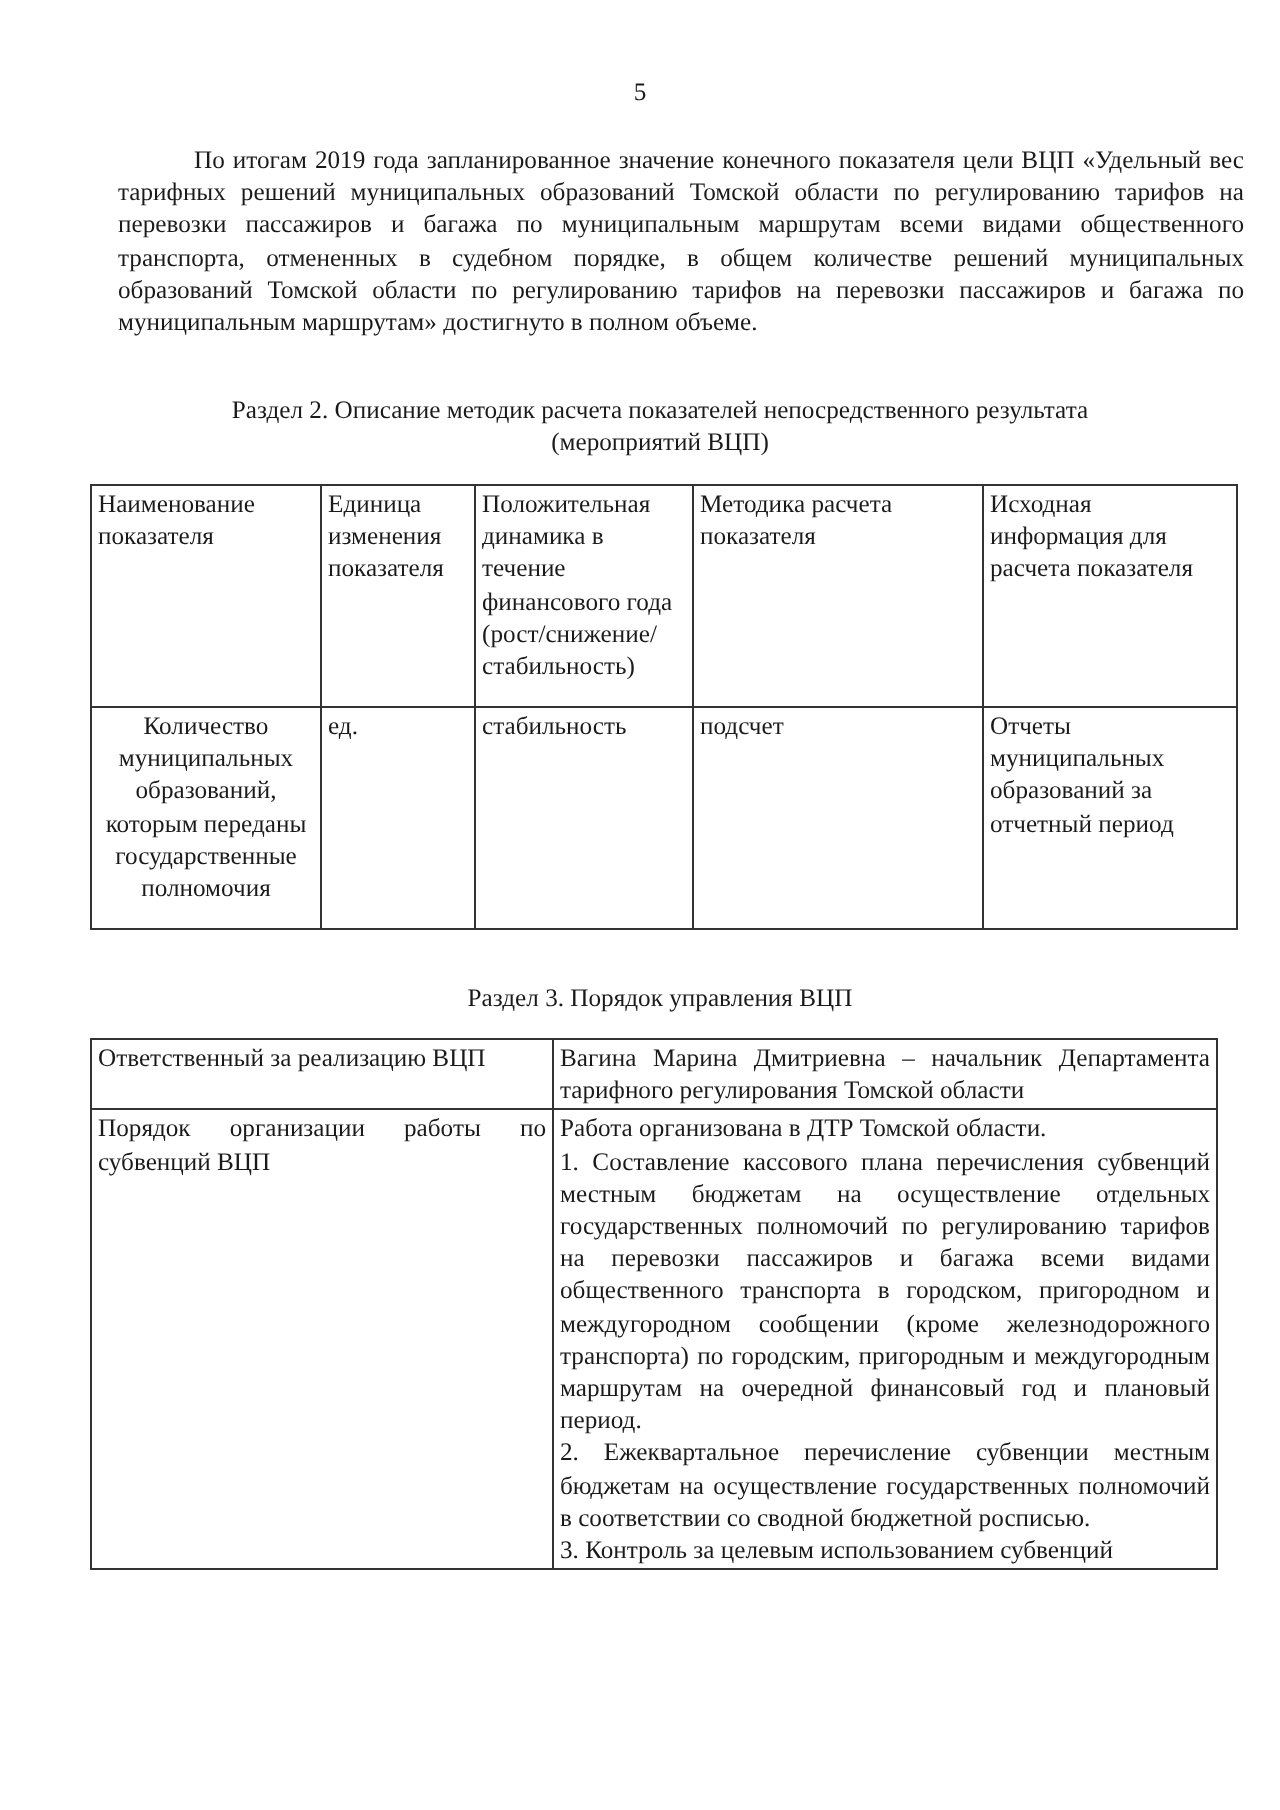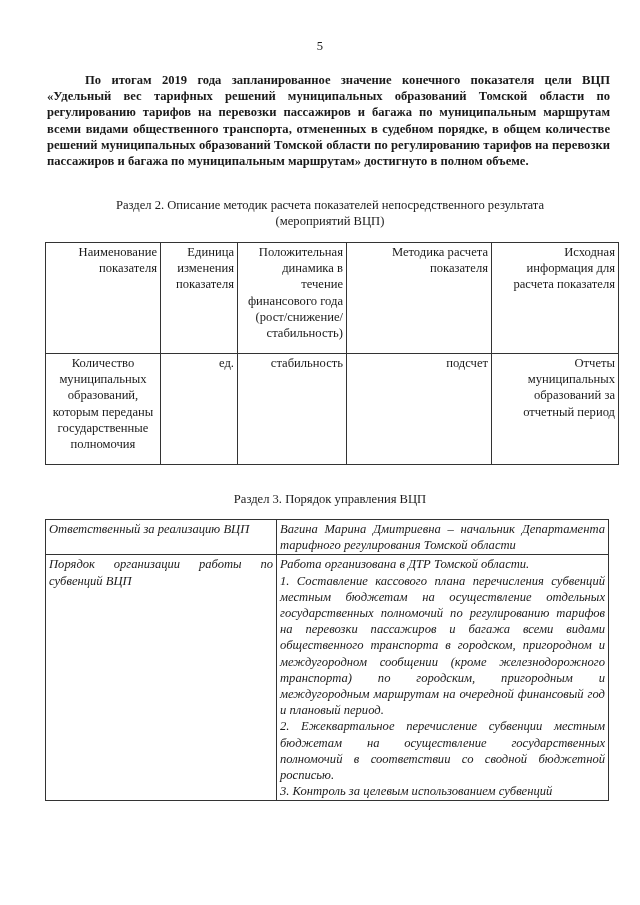--- a/index.html
+++ b/index.html
@@ -3,35 +3,35 @@
 <meta charset="utf-8">
 <style>
   html, body { margin: 0; padding: 0; background: #ffffff; }
   body {
     width: 640px; height: 905px; position: relative; overflow: hidden;
     font-family: "Liberation Serif", "DejaVu Serif", serif;
     color: #1a1a1a; font-size: 12.6px; line-height: 16.2px;
   }
   .page-num { position: absolute; top: 38px; left: 0; width: 640px; text-align: center; }
   .para {
-    position: absolute; top: 72px; left: 47px; width: 563px;
-    text-align: justify; text-indent: 38px; font-weight: bold;
+    position: absolute; top: 72px; left: 59px; width: 563px;
+    text-align: justify; text-indent: 38px;
   }
   .section-title {
     position: absolute; left: 0; width: 640px; text-align: center;
   }
   #s2 { top: 197px; left: 10px; }
   #s3 { top: 491px; left: 10px; }
   table { border-collapse: collapse; position: absolute; }
   td { border: 1px solid #333; vertical-align: top; padding: 1px 3px; }
   #t1 { top: 242px; left: 45px; width: 574px; }
-  #t1 td.c { text-align: right; }
+  #t1 td.c { text-align: left; }
   #t1 td.l { text-align: center; }
   #t2 { top: 519px; left: 45px; width: 564px; }
-  #t2 td { text-align: justify; font-style: italic; }
+  #t2 td { text-align: justify; }
   #t2 td.left { width: 224px; }
   .pline { display: block; }
 </style>
 </head>
 <body>
 
 <div class="page-num">5</div>
 
 <div class="para">По итогам 2019 года запланированное значение конечного показателя цели ВЦП «Удельный вес тарифных решений муниципальных образований Томской области по регулированию тарифов на перевозки пассажиров и багажа по муниципальным маршрутам всеми видами общественного транспорта, отмененных в судебном порядке, в общем количестве решений муниципальных образований Томской области по регулированию тарифов на перевозки пассажиров и багажа по муниципальным маршрутам» достигнуто в полном объеме.</div>
 

